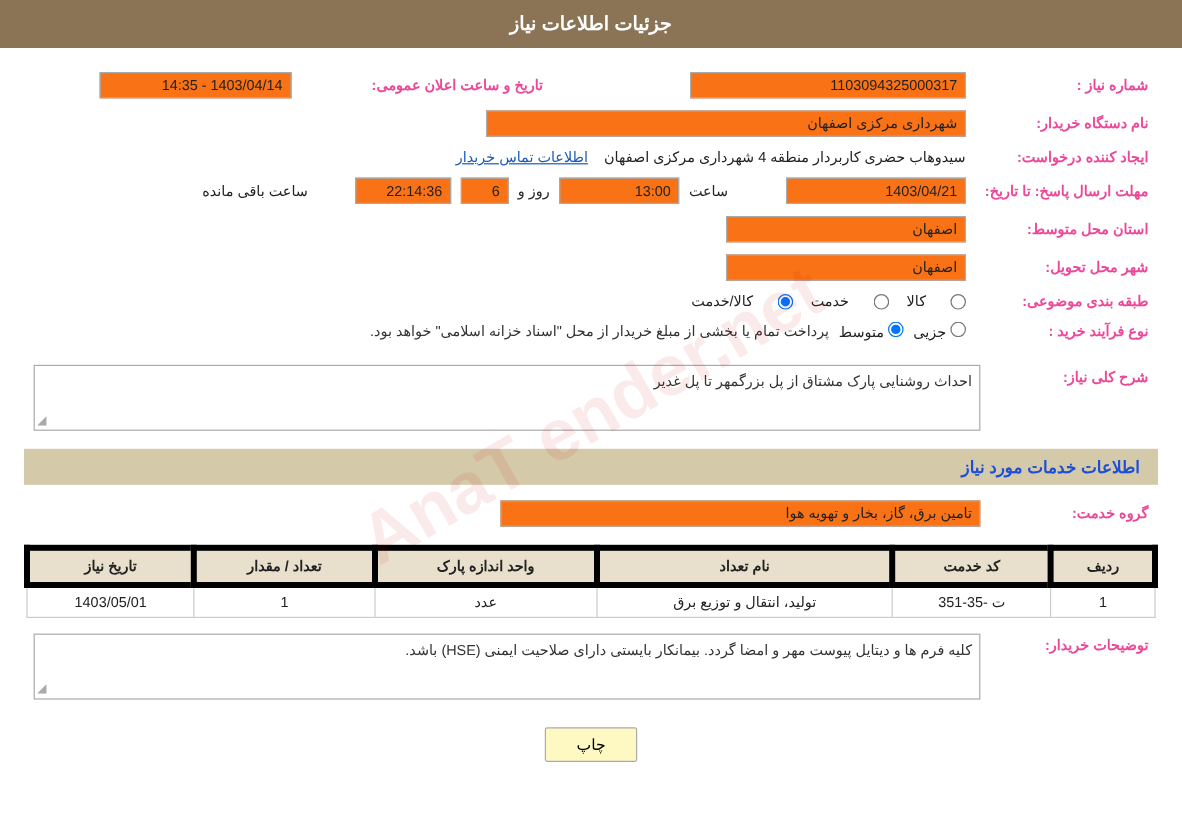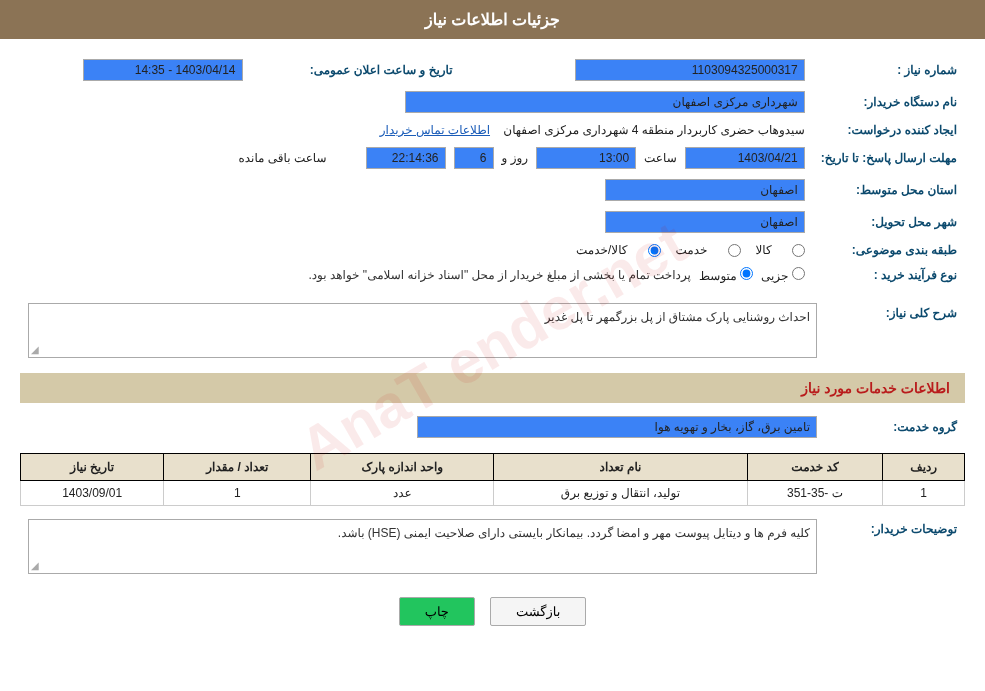--- a/index.html
+++ b/index.html
@@ -32,53 +32,53 @@
       border-collapse: collapse;
       margin-bottom: 10px;
     }
     .info-table td {
       padding: 5px 8px;
       vertical-align: middle;
       font-size: 12px;
     }
     .label-cell {
       text-align: right;
-      color: #0c4a6e;
+      color: #ec4899;
       white-space: nowrap;
       width: 140px;
       font-weight: bold;
     }
     .value-cell {
       text-align: right;
     }
     .input-box {
       border: 1px solid #aaa;
       padding: 3px 6px;
-      background: #3b82f6;
+      background: #f97316;
       min-height: 22px;
       display: inline-block;
       text-align: right;
     }
     .input-wide { width: 200px; }
-    .input-medium { width: 120px; }
+    .input-medium { width: 150px; margin-left: 40px; }
     .input-short { width: 100px; }
     .link-blue { color: #1a5cb8; text-decoration: underline; cursor: pointer; }
     .row-flex {
       display: flex;
       align-items: center;
       gap: 8px;
       direction: rtl;
     }
     .row-flex .label-inline {
       white-space: nowrap;
       font-size: 12px;
     }
     .section-header {
       background: #d4c9a8;
-      color: #b91c1c;
+      color: #1d4ed8;
       text-align: right;
       padding: 7px 15px;
       font-size: 14px;
       font-weight: bold;
       margin: 10px 0 8px 0;
     }
     .radio-group {
       display: flex;
       gap: 15px;
       direction: rtl;
@@ -116,21 +116,21 @@
       font-size: 10px;
     }
     .services-table {
       width: 100%;
       border-collapse: collapse;
       margin: 8px 0;
       font-size: 12px;
     }
     .services-table th {
       background: #e8e0cc;
-      border: 1px solid #000000;
+      border: 5px solid #000000;
       padding: 6px 8px;
       text-align: center;
       font-weight: bold;
     }
     .services-table td {
       border: 1px solid #ccc;
       padding: 5px 8px;
       text-align: center;
       background: #fff;
     }
@@ -142,21 +142,21 @@
     }
     .btn {
       padding: 6px 25px;
       border: 1px solid #aaa;
       cursor: pointer;
       font-size: 13px;
       background: #f5f5f5;
       border-radius: 2px;
     }
     .btn-print {
-      background: #22c55e;
+      background: #fef9c3;
     }
     .btn-back {
       background: #f5f5f5;
     }
     .watermark-area {
       position: relative;
     }
     .watermark {
       position: absolute;
       top: 50%;
@@ -312,38 +312,37 @@
           <th>تاریخ نیاز</th>
         </tr>
       </thead>
       <tbody id="services-tbody">
       <tr>
       <td>1</td>
       <td>ت -35-351</td>
       <td>تولید، انتقال و توزیع برق</td>
       <td>عدد</td>
       <td>1</td>
-      <td>1403/09/01</td>
+      <td>1403/05/01</td>
     </tr>
         </tbody>
     </table>
 
     <table class="info-table">
       <tbody>
           <tr>
         <td class="label-cell" style="vertical-align:top; padding-top:8px;">توضیحات خریدار:</td>
         <td style="padding: 5px 8px;">
           <div class="description-box">
             <span>کلیه فرم ها و دیتایل پیوست مهر و امضا گردد. بیمانکار بایستی دارای صلاحیت ایمنی (HSE) باشد.</span>
             <span class="resize-icon">◢</span>
           </div>
         </td>
       </tr>
     </tbody>
       </table>
 
     <div class="button-row">
-      <button class="btn btn-back">بازگشت</button>
       <button class="btn btn-print">چاپ</button>
     </div>
 
   </div>
 </div>
 
 </body></html>

